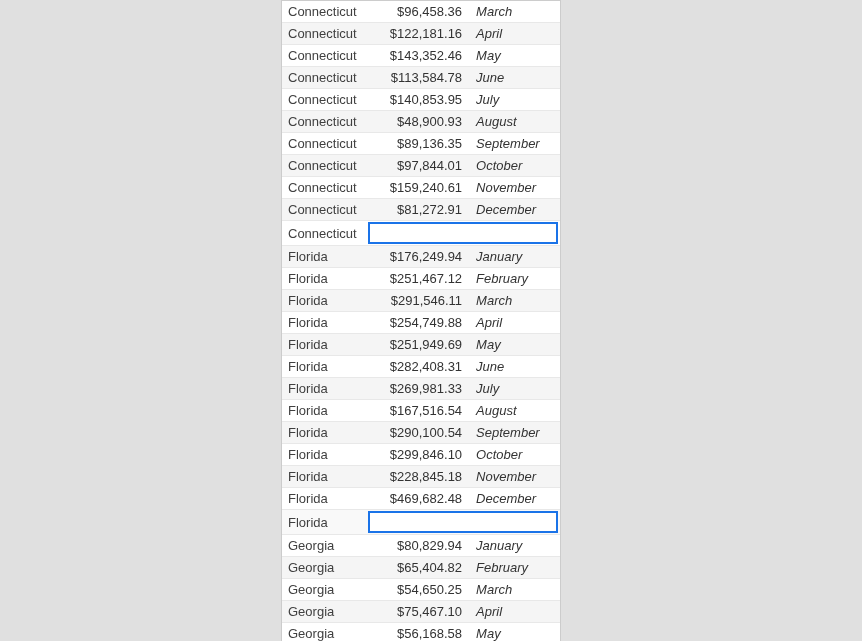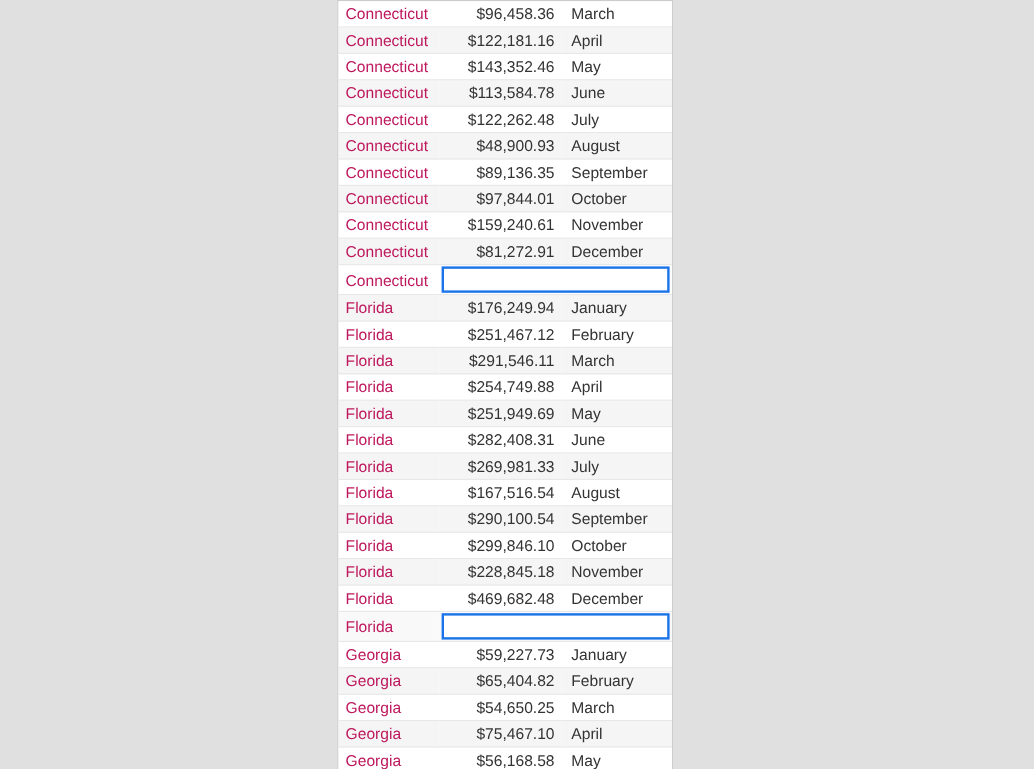--- a/index.html
+++ b/index.html
@@ -45,33 +45,34 @@
     tr:nth-child(even) {
       background: #f9f9f9;
     }
 
     tr:nth-child(odd) {
       background: #ffffff;
     }
 
     .col-state {
       width: 90px;
-      color: #be185d;
+      color: #404040;
     }
 
     .col-amount {
       width: 100px;
       text-align: right;
       color: #333;
     }
 
     .col-month {
       width: 90px;
       padding-left: 8px;
       color: #333;
+      font-style: italic;
     }
 
     .highlighted-row td {
       background: transparent !important;
     }
 
     .input-cell {
       border: 2px solid #1a73e8;
       background: #fff;
       padding: 2px 4px;
@@ -103,21 +104,21 @@
       <td class="col-amount">$143,352.46</td>
       <td class="col-month">May</td>
     </tr>
         <tr style="background: rgb(245, 245, 245);">
       <td class="col-state">Connecticut</td>
       <td class="col-amount">$113,584.78</td>
       <td class="col-month">June</td>
     </tr>
         <tr style="background: rgb(255, 255, 255);">
       <td class="col-state">Connecticut</td>
-      <td class="col-amount">$122,262.48</td>
+      <td class="col-amount">$140,853.95</td>
       <td class="col-month">July</td>
     </tr>
         <tr style="background: rgb(245, 245, 245);">
       <td class="col-state">Connecticut</td>
       <td class="col-amount">$48,900.93</td>
       <td class="col-month">August</td>
     </tr>
         <tr style="background: rgb(255, 255, 255);">
       <td class="col-state">Connecticut</td>
       <td class="col-amount">$89,136.35</td>
@@ -205,21 +206,21 @@
       <td class="col-month">December</td>
     </tr>
         <tr class="highlighted-row">
       <td class="col-state">Florida</td>
       <td class="col-amount" colspan="2" style="padding:1px 2px;">
         <input type="text" class="input-cell" value="" style="">
       </td>
     </tr>
         <tr style="background: rgb(255, 255, 255);">
       <td class="col-state">Georgia</td>
-      <td class="col-amount">$59,227.73</td>
+      <td class="col-amount">$80,829.94</td>
       <td class="col-month">January</td>
     </tr>
         <tr style="background: rgb(245, 245, 245);">
       <td class="col-state">Georgia</td>
       <td class="col-amount">$65,404.82</td>
       <td class="col-month">February</td>
     </tr>
         <tr style="background: rgb(255, 255, 255);">
       <td class="col-state">Georgia</td>
       <td class="col-amount">$54,650.25</td>

